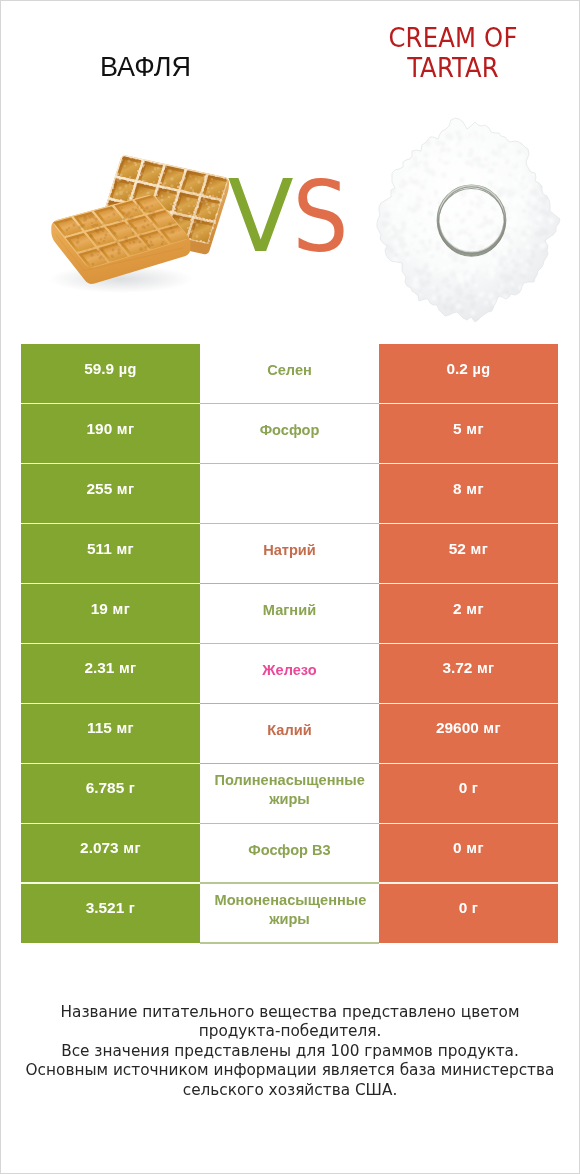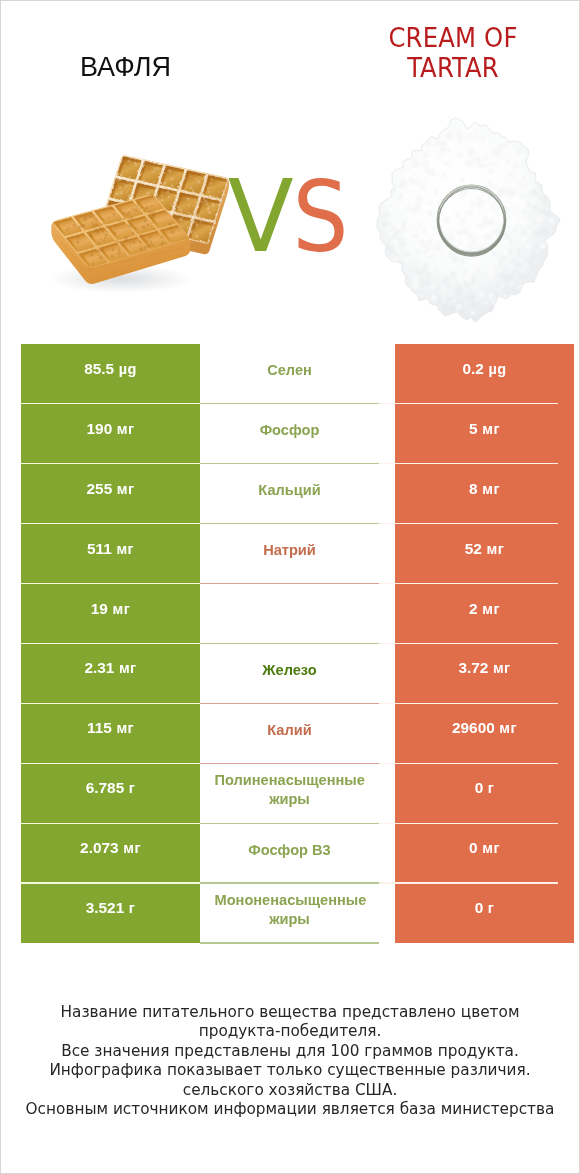--- a/index.html
+++ b/index.html
@@ -2,37 +2,37 @@
 <html><head>
 <meta charset="utf-8">
 <style>
   html,body{margin:0;padding:0;}
   body{width:580px;height:1174px;background:#ffffff;
     font-family:"Liberation Sans",sans-serif;
     box-sizing:border-box;border:1px solid #d6d6d6;
     overflow:hidden;position:relative;}
   .page{position:absolute;left:0;top:0;width:578px;height:1172px;}
   .title-left{position:absolute;left:0;top:51px;width:249px;text-align:center;
-    font-size:27px;color:#111111;font-weight:400;line-height:30px;white-space:nowrap;}
+    font-size:27px;color:#111111;font-weight:400;line-height:30px;white-space:nowrap;padding-left:20px;}
   .title-right{position:absolute;left:342px;top:22px;width:220px;text-align:center;
     font-family:"DejaVu Sans Condensed","DejaVu Sans",sans-serif;
     font-size:27px;color:#b91c1c;font-weight:200;letter-spacing:0.2px;line-height:30px;}
   .hero{position:absolute;left:0;top:0;width:578px;height:335px;}
   .table{position:absolute;left:20px;top:343px;width:537px;}
   .row{position:relative;height:59.9px;}
   .divider{position:absolute;left:0;width:537px;height:1.2px;bottom:-0.6px;z-index:3;}
   .dv-l{position:absolute;left:0;width:179px;height:100%;background:#f4fade;}
   .dv-m{position:absolute;left:179px;width:179px;height:100%;opacity:0.62;}
   .dv-r{position:absolute;left:358px;width:179px;height:100%;background:#fdf1ea;}
   .c-mid{background:#fffffd;}
   .tbl-bottom{position:absolute;left:179px;width:179px;height:1.2px;top:598.4px;opacity:0.62;}
   .cell{position:absolute;top:0;height:59.9px;display:flex;align-items:center;justify-content:center;box-sizing:border-box;}
   .c-left{left:0;width:179px;background:#82a62f;color:#fff;}
   .c-mid{left:179px;width:179px;background:#fff;overflow:hidden;}
-  .c-right{left:374px;width:179px;background:#e06e4b;color:#fff;}
+  .c-right{left:358px;width:179px;background:#e06e4b;color:#fff;}
   .num{font-size:15.4px;font-weight:700;font-family:"Liberation Sans",sans-serif;position:relative;top:-5px;}
   .unit{font-size:14.5px;font-weight:700;font-family:"Liberation Sans",sans-serif;margin-left:4.6px;letter-spacing:0.45px;position:relative;top:-5px;}
   .label{font-family:Liberation Sans, sans-serif;font-size:14.6px;font-weight:700;text-align:center;line-height:19px;width:150px;position:relative;top:-3px;}
   .footer{position:absolute;left:0;top:1002px;width:578px;text-align:center;
     font-family:"DejaVu Sans","Liberation Sans",sans-serif;
     font-size:15.3px;line-height:19.4px;color:#262626;}
 </style>
 </head>
 <body>
 
@@ -1697,21 +1697,21 @@
 
    <g>
      <text x="212" y="250.5" transform="scale(1.07,1)" font-family="'DejaVu Sans Condensed','DejaVu Sans',sans-serif" font-size="100" font-weight="400" fill="#82a62f">V</text>
      <text x="291.5" y="249.5" font-family="'DejaVu Sans Condensed','DejaVu Sans',sans-serif" font-size="98" font-weight="400" fill="#e06e4b">S</text>
    </g>
   </svg>
 
   <div class="table" id="table">
       <div class="row">
         <div class="cell c-left">
-          <span class="num">85.5</span>
+          <span class="num">59.9</span>
           <span class="unit">µg</span>
         </div>
         <div class="cell c-mid">
           <span class="label" style="color:#8ba451">Селен</span>
         </div>
         <div class="cell c-right">
           <span class="num">0.2</span>
           <span class="unit">µg</span>
         </div>
         <div class="divider">
@@ -1736,23 +1736,20 @@
           <div class="dv-l"></div>
           <div class="dv-m" style="background:#8ba451"></div>
           <div class="dv-r"></div>
         </div>
       </div>
       <div class="row">
         <div class="cell c-left">
           <span class="num">255</span>
           <span class="unit">мг</span>
         </div>
-        <div class="cell c-mid">
-          <span class="label" style="color:#8ba451">Кальций</span>
-        </div>
         <div class="cell c-right">
           <span class="num">8</span>
           <span class="unit">мг</span>
         </div>
         <div class="divider">
           <div class="dv-l"></div>
           <div class="dv-m" style="background:#8ba451"></div>
           <div class="dv-r"></div>
         </div>
       </div>
@@ -1772,37 +1769,40 @@
           <div class="dv-l"></div>
           <div class="dv-m" style="background:#c46c4c"></div>
           <div class="dv-r"></div>
         </div>
       </div>
       <div class="row">
         <div class="cell c-left">
           <span class="num">19</span>
           <span class="unit">мг</span>
         </div>
+        <div class="cell c-mid">
+          <span class="label" style="color:#8ba451">Магний</span>
+        </div>
         <div class="cell c-right">
           <span class="num">2</span>
           <span class="unit">мг</span>
         </div>
         <div class="divider">
           <div class="dv-l"></div>
           <div class="dv-m" style="background:#8ba451"></div>
           <div class="dv-r"></div>
         </div>
       </div>
       <div class="row">
         <div class="cell c-left">
           <span class="num">2.31</span>
           <span class="unit">мг</span>
         </div>
         <div class="cell c-mid">
-          <span class="label" style="color:#4d7c0f">Железо</span>
+          <span class="label" style="color:#ec4899">Железо</span>
         </div>
         <div class="cell c-right">
           <span class="num">3.72</span>
           <span class="unit">мг</span>
         </div>
         <div class="divider">
           <div class="dv-l"></div>
           <div class="dv-m" style="background:#c46c4c"></div>
           <div class="dv-r"></div>
         </div>
@@ -1873,17 +1873,16 @@
           <span class="num">0</span>
           <span class="unit">г</span>
         </div>
       </div>
       <div class="tbl-bottom" style="background: rgb(139, 164, 81);"></div>
     </div>
   <div class="footer" id="footer">
       <div>Название питательного вещества представлено цветом</div>
       <div>продукта-победителя.</div>
       <div>Все значения представлены для 100 граммов продукта.</div>
-      <div>Инфографика показывает только существенные различия.</div>
+      <div>Основным источником информации является база министерства</div>
       <div>сельского хозяйства США.</div>
-      <div>Основным источником информации является база министерства</div>
     </div>
 </div>
 
 </body></html>

